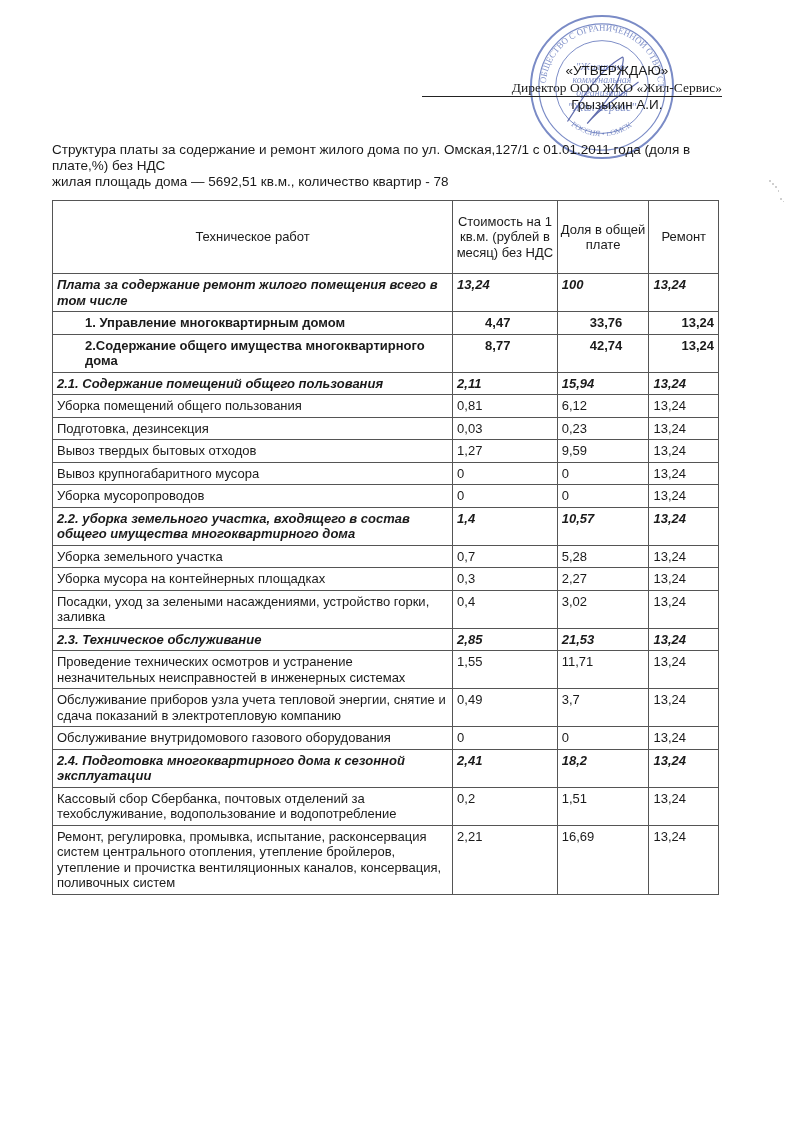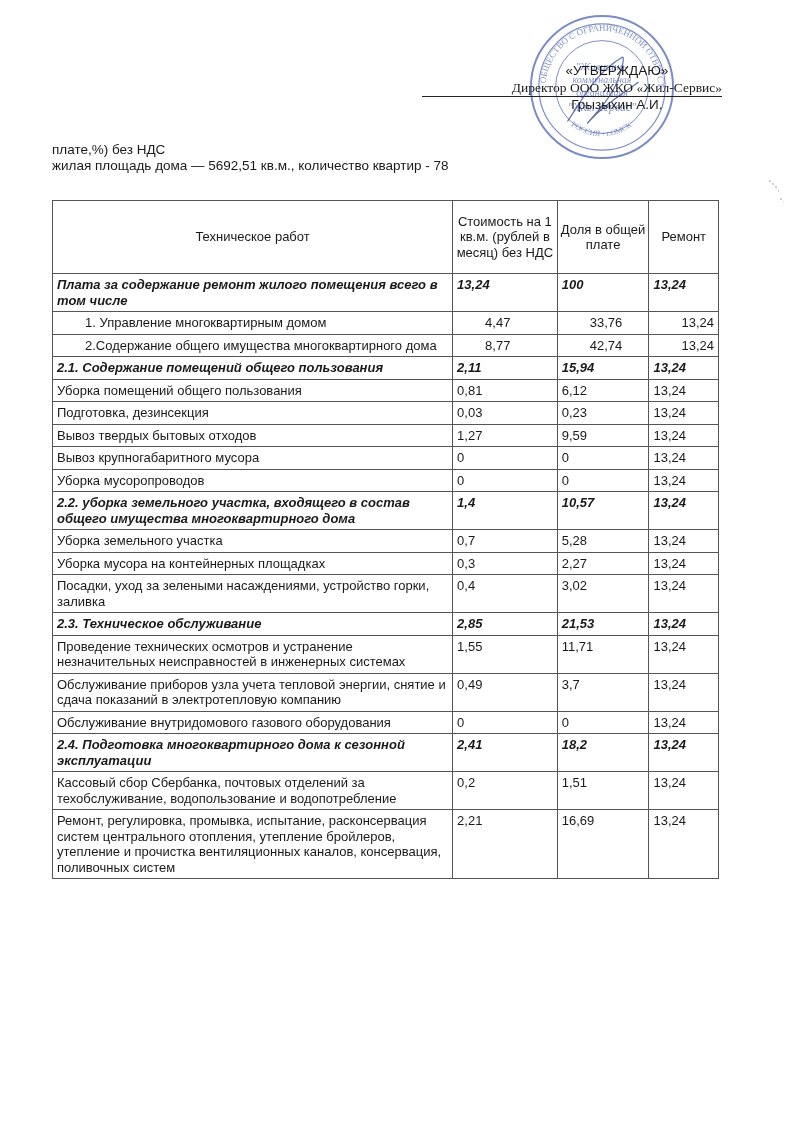--- a/index.html
+++ b/index.html
@@ -38,21 +38,21 @@
     vertical-align: top; line-height: 15.5px;
   }
   table.plan th {
     font-weight: normal; vertical-align: middle; text-align: center;
     padding: 4px 2px;
   }
   col.c1 { width: 403px; }
   col.c2 { width: 105px; }
   col.c3 { width: 92px; }
   col.c4 { width: 67px; }
-  tr.lvl-bold td { font-weight: normal; padding-left: 32px; }
+  tr.lvl-bold td { font-weight: bold; padding-left: 32px; }
   tr.lvl-bolditalic td { font-weight: bold; font-style: italic; }
   tr.hdr th { height: 64px; }
   .artifact {
     position: absolute; right: 12px; top: 178px; width: 22px; height: 28px;
     opacity: 0.35;
   }
 </style>
 </head>
 <body>
 
@@ -94,20 +94,21 @@
     <rect x="3" y="2" width="2" height="2"></rect>
       <rect x="6" y="5" width="2" height="2"></rect>
     <rect x="9" y="8" width="2" height="2"></rect>
       <rect x="12" y="12" width="1" height="2"></rect>
     <rect x="14" y="20" width="2" height="2"></rect>
       <rect x="17" y="23" width="1" height="1"></rect>
   </g>
 </svg>
 
 <div class="doc-title">
+  <span>Структура платы за содержание и ремонт жилого дома по ул. Омская,127/1 с 01.01.2011 года (доля в</span>
   <span>плате,%) без НДС</span>
   <span>жилая площадь дома — 5692,51 кв.м., количество квартир - 78</span>
 </div>
 
 <table class="plan">
   <colgroup>
       <col class="c1">
       <col class="c2">
       <col class="c3">
       <col class="c4">

